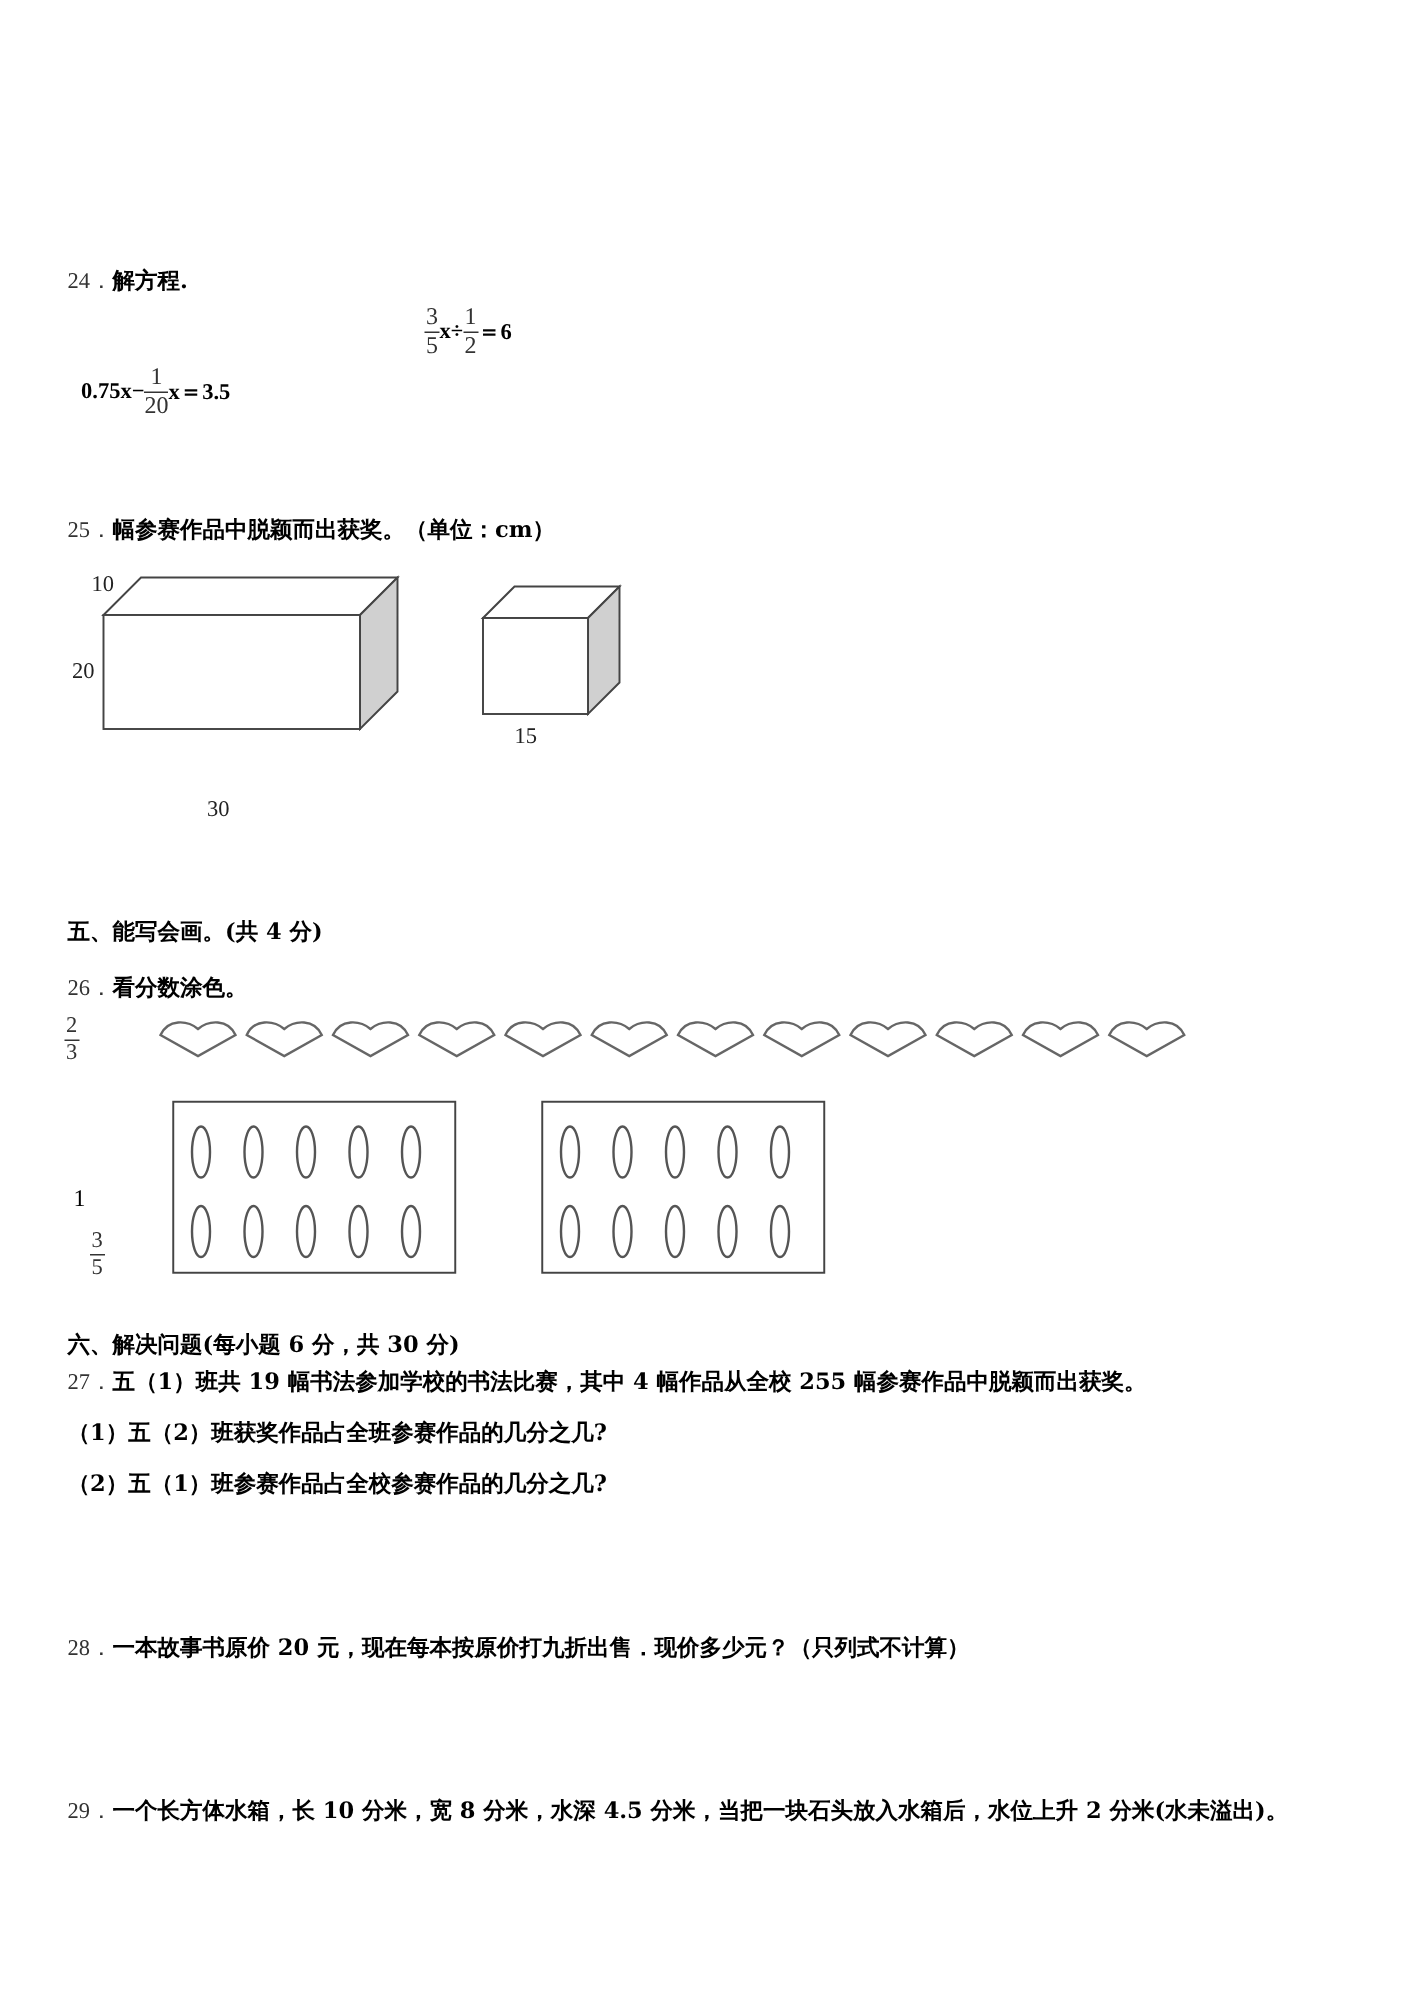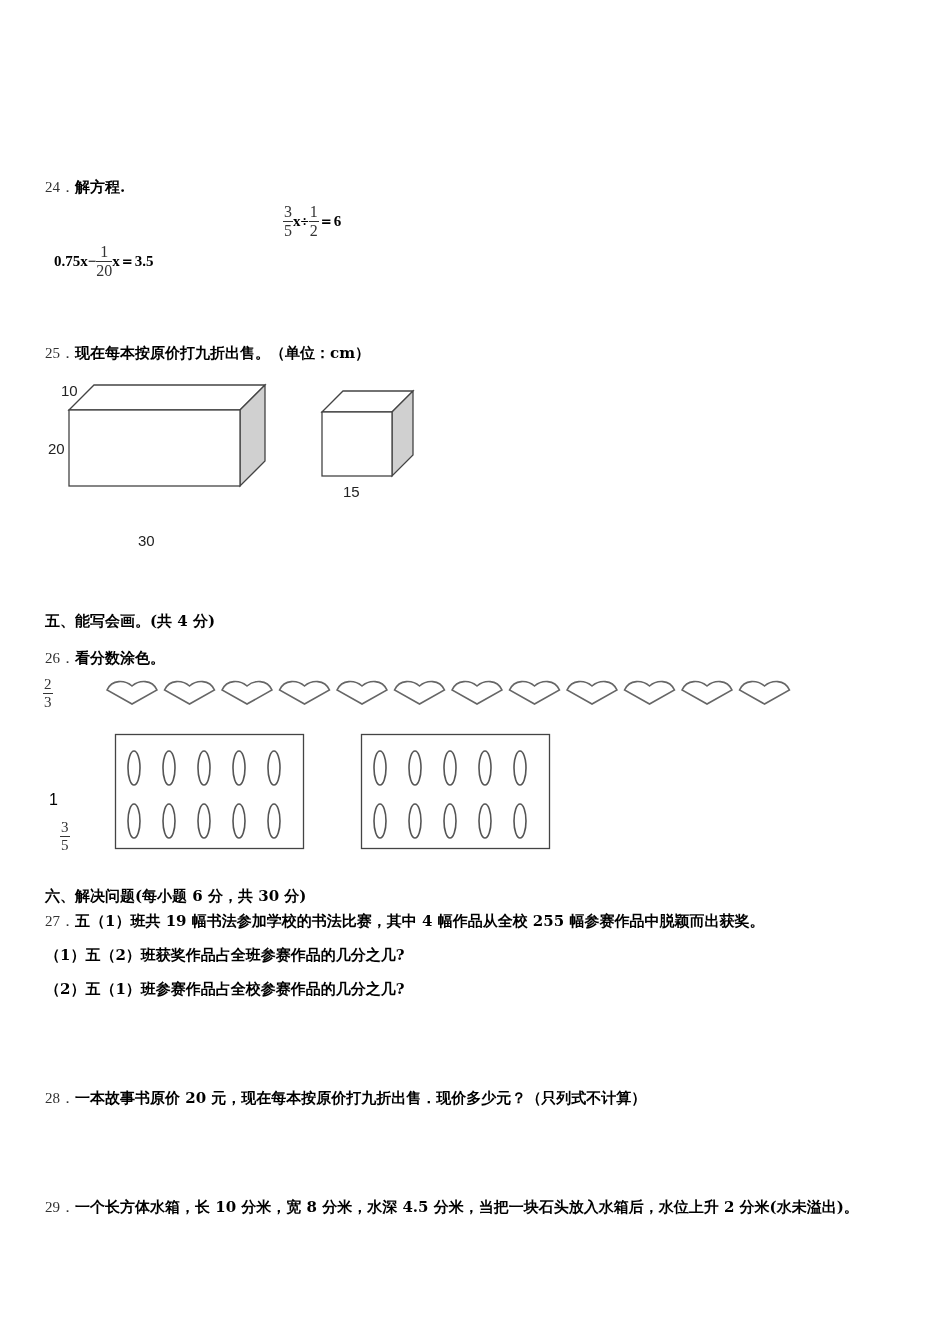--- a/index.html
+++ b/index.html
@@ -6,38 +6,38 @@
   body { width:950px; height:1344px; position:relative; overflow:hidden;
          font-family:"DejaVu Serif","Liberation Serif",serif; color:#000; }
   .abs { position:absolute; white-space:nowrap; }
   .q { font-size:15px; line-height:20px; }
   .num { font-family:Liberation Serif, serif; color:#333; font-weight:normal; }
   .b { font-weight:bold; }
   .eq { font-family:"Liberation Serif",serif; font-weight:bold; font-size:15px; }
   .frac { display:inline-block; vertical-align:middle; text-align:center; font-family:"Liberation Serif",serif; font-weight:normal; color:#333; font-size:16px; line-height:16px; }
   .frac .n { display:block; border-bottom:1px solid #333; padding:0 1px 1px; }
   .frac .d { display:block; padding-top:1px; }
-  .lbl { font-family:Liberation Sans, sans-serif; font-size:15px; color:#222; }
+  .lbl { font-family:Liberation Serif, serif; font-size:15px; color:#222; }
   svg { position:absolute; overflow:visible; }
 </style>
 </head>
 <body>
 
 <div class="abs q" style="left:45px;top:177px;">
   <span class="num">24．</span><span class="b">解方程.</span>
 </div>
 <div class="abs eq" style="left:54px;top:204px;margin-top:40px;">
   <span style="vertical-align:middle;">0.75x−</span><span class="frac"><span class="n">1</span><span class="d">20</span></span><span style="vertical-align:middle;">x＝3.5</span>
 </div>
 <div class="abs eq" style="left:283px;top:204px;">
   <span class="frac"><span class="n">3</span><span class="d">5</span></span><span style="vertical-align:middle;">x÷</span><span class="frac"><span class="n">1</span><span class="d">2</span></span><span style="vertical-align:middle;">＝6</span>
 </div>
 
 <div class="abs q" style="left:45px;top:343px;">
-  <span class="num">25．</span><span class="b">现在每本按原价打九折出售。（单位：cm）</span>
+  <span class="num">25．</span><span class="b">幅参赛作品中脱颖而出获奖。（单位：cm）</span>
 </div>
 
 <svg style="left:0;top:0;" width="950" height="1344">
 
   <g stroke="#444" stroke-width="1.3" fill="#fff">
     <polygon points="69,410 94,385 265,385 240,410" fill="#fff"></polygon>
     <polygon points="240,410 265,385 265,461 240,486" fill="#d0d0d0"></polygon>
     <rect x="69" y="410" width="171" height="76" fill="#fff"></rect>
   </g>
 

